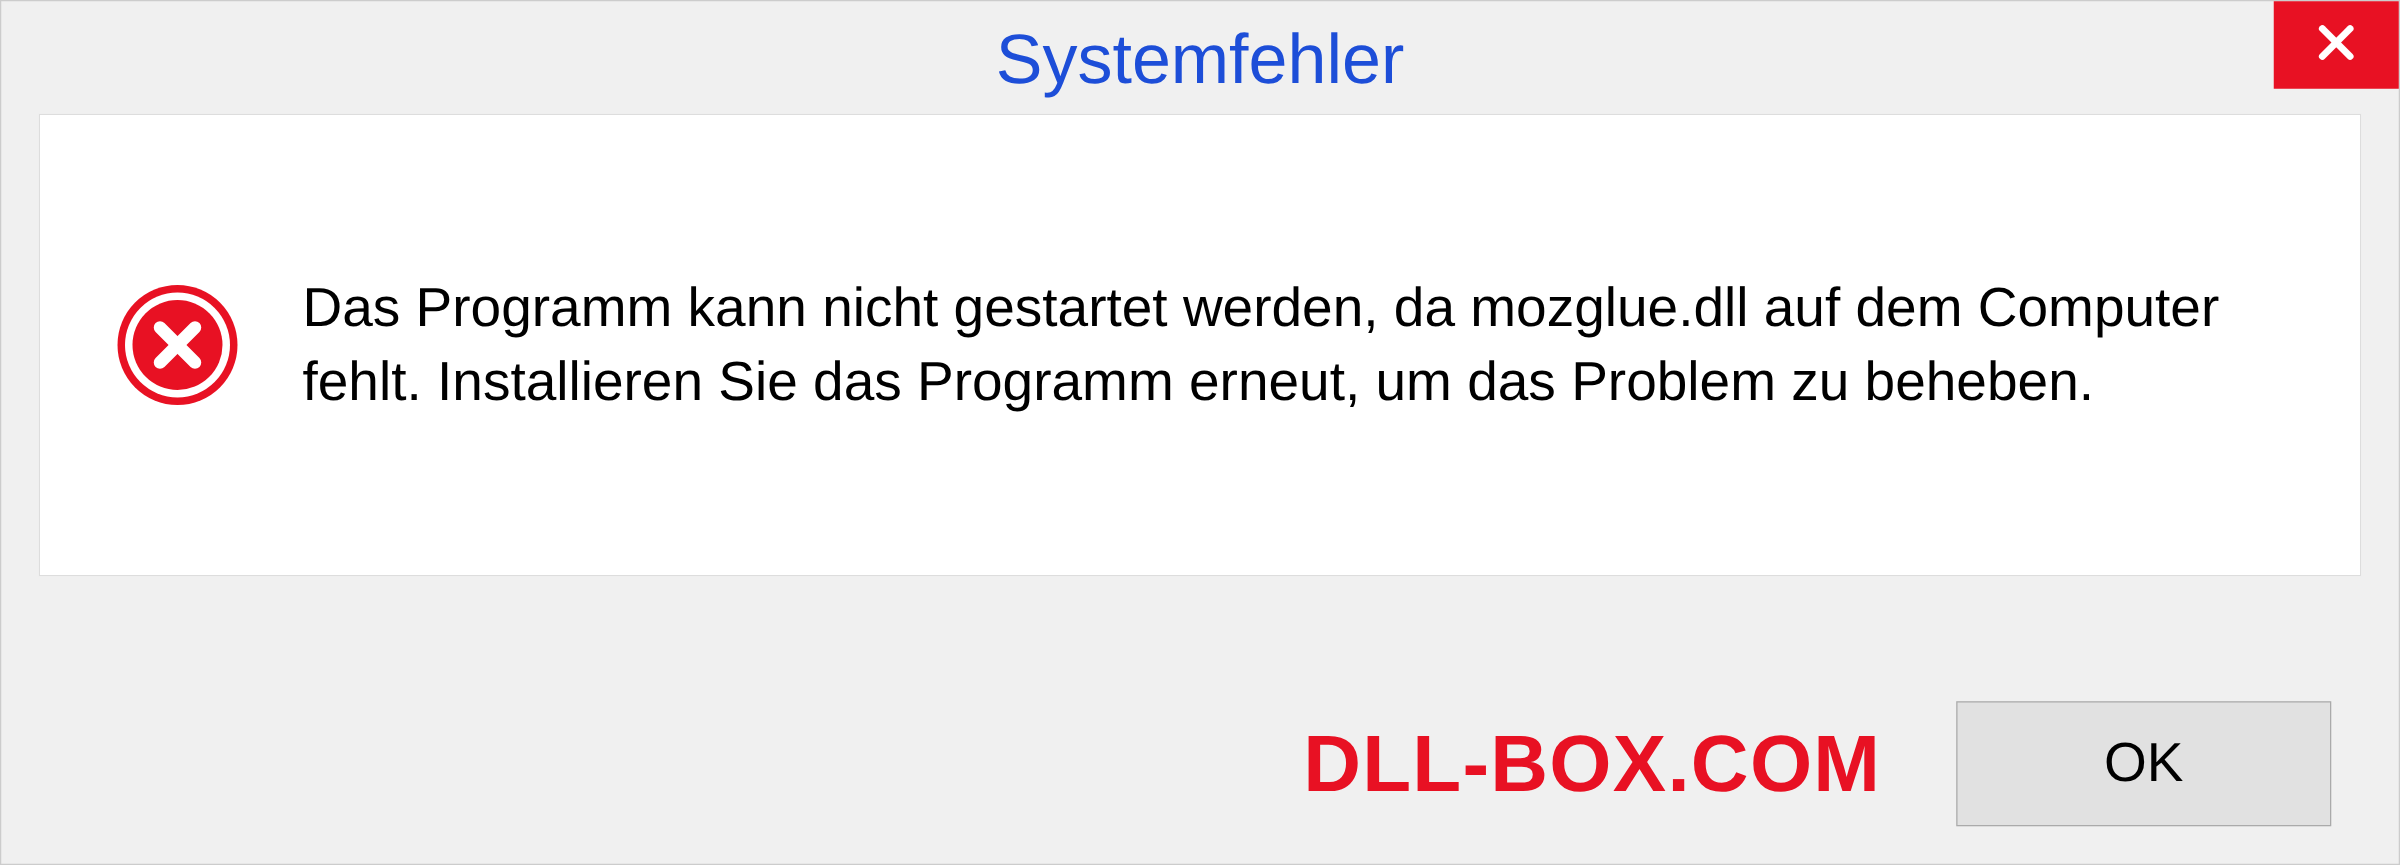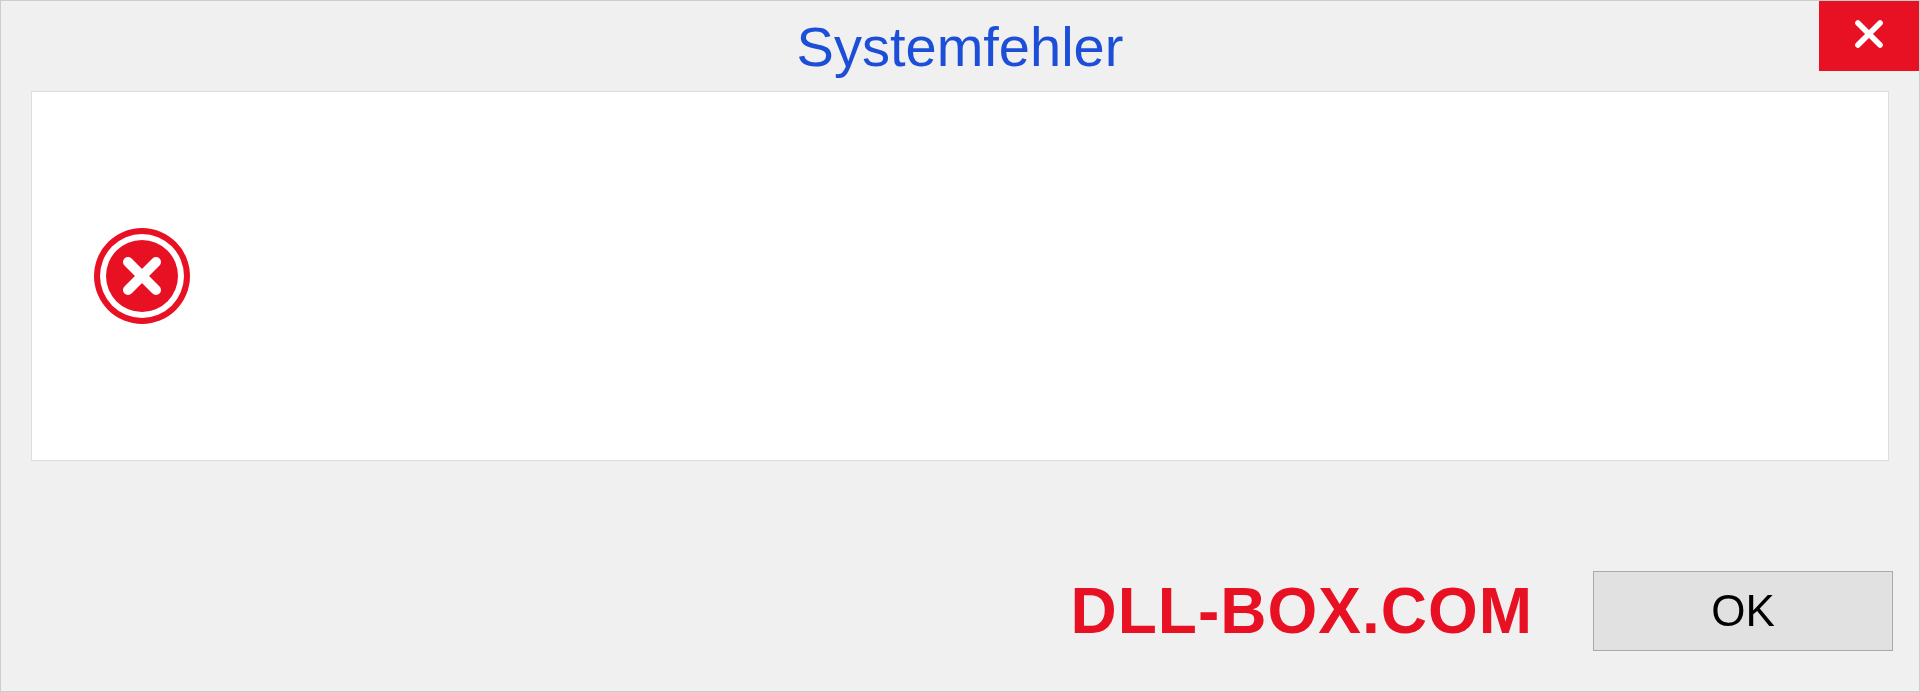--- a/index.html
+++ b/index.html
@@ -77,33 +77,33 @@
       font-size: 44px;
       line-height: 1.35;
       color: #000;
       font-weight: 400;
     }
     .footer {
       height: 160px;
       display: flex;
       align-items: center;
       justify-content: flex-end;
-      padding: 0 26px;
+      padding: 0 54px;
       gap: 60px;
     }
     .watermark {
       font-size: 64px;
       font-weight: 900;
       color: #e81123;
       letter-spacing: 1px;
       font-family: Arial, sans-serif;
     }
     .ok-btn {
       width: 300px;
-      height: 80px;
+      height: 100px;
       background: #e1e1e1;
       border: 1px solid #aaa;
       font-size: 44px;
       color: #000;
       display: flex;
       align-items: center;
       justify-content: center;
       cursor: pointer;
       font-family: inherit;
     }
@@ -130,20 +130,21 @@
         <svg viewBox="0 0 100 100">
           <circle cx="50" cy="50" r="48" fill="#e81123"></circle>
           <circle cx="50" cy="50" r="42" fill="#ffffff"></circle>
           <circle cx="50" cy="50" r="36" fill="#e81123"></circle>
           <g stroke="#ffffff" stroke-width="10" stroke-linecap="round">
             <line x1="36" y1="36" x2="64" y2="64"></line>
             <line x1="64" y1="36" x2="36" y2="64"></line>
           </g>
         </svg>
       </div>
+      <div class="message-text">Das Programm kann nicht gestartet werden, da mozglue.dll auf dem Computer fehlt. Installieren Sie das Programm erneut, um das Problem zu beheben.</div>
     </div>
   </div>
 
   <div class="footer">
     <div class="watermark">DLL-BOX.COM</div>
     <button class="ok-btn">OK</button>
   </div>
 </div>
 
 </body></html>

